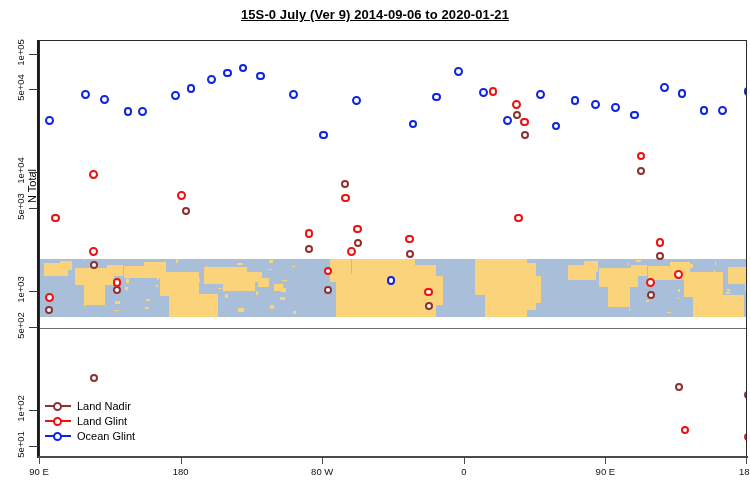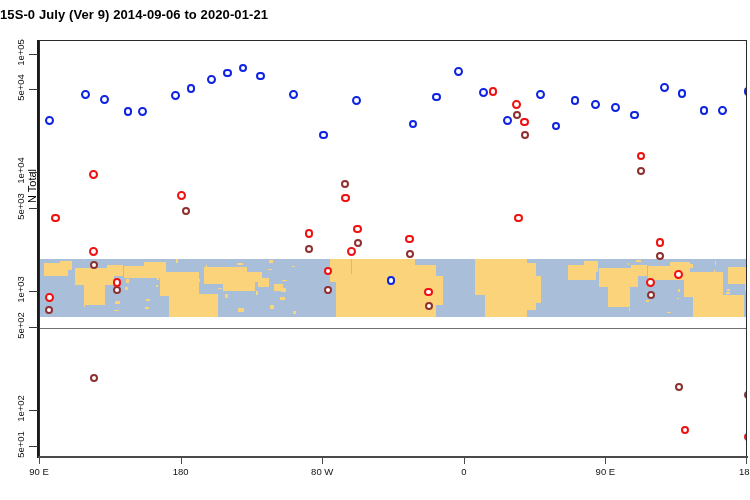--- a/index.html
+++ b/index.html
@@ -1,22 +1,22 @@
 <!DOCTYPE html>
 <html><head>
 <meta charset="utf-8">
 <style>
   html,body{margin:0;padding:0;background:#ffffff;}
   body{width:750px;height:500px;overflow:hidden;
        font-family:"Liberation Sans",sans-serif;color:#000;}
   #root{position:relative;width:750px;height:500px;}
 
   
-  #title{position:absolute;left:0;top:7px;width:750px;text-align:left;
-         font-size:13px;font-weight:bold;letter-spacing:.1px;}
+  #title{position:absolute;left:0;top:7px;width:750px;text-align:center;
+         font-size:13px;font-weight:bold;letter-spacing:.1px;text-decoration:underline;}
 
   
   #ylabel{position:absolute;left:-28px;top:180px;width:120px;
           font-size:11px;text-align:center;
           transform:rotate(-90deg);transform-origin:center center;}
   #xlabel{position:absolute;left:0;top:478px;width:750px;text-align:center;
           font-size:12px;}
 
   
   #plot{position:absolute;left:39px;top:40px;width:708px;height:417px;
@@ -284,14 +284,37 @@
       <div class="xtick" style="left: 322.2px;"></div>
       <div class="xtlab" style="left: 292.2px;">80 W</div>
       <div class="xtick" style="left: 463.8px;"></div>
       <div class="xtlab" style="left: 433.8px;">0</div>
       <div class="xtick" style="left: 605.4px;"></div>
       <div class="xtlab" style="left: 575.4px;">90 E</div>
       <div class="xtick" style="left: 746px;"></div>
       <div class="xtlab" style="left: 717px;">180</div>
     </div>
 
+  <div id="legend">
+      <div class="lgrow">
+        <span class="lgsym">
+          <span class="lgline" style="background: rgb(142, 48, 48);"></span>
+          <span class="lgmk" style="border: 2.4px solid rgb(142, 48, 48);"></span>
+        </span>
+        <span class="lglab">Land Nadir</span>
+      </div>
+      <div class="lgrow">
+        <span class="lgsym">
+          <span class="lgline" style="background: rgb(238, 17, 17);"></span>
+          <span class="lgmk" style="border: 2.4px solid rgb(238, 17, 17);"></span>
+        </span>
+        <span class="lglab">Land Glint</span>
+      </div>
+      <div class="lgrow">
+        <span class="lgsym">
+          <span class="lgline" style="background: rgb(15, 36, 224);"></span>
+          <span class="lgmk" style="border: 2.4px solid rgb(15, 36, 224);"></span>
+        </span>
+        <span class="lglab">Ocean Glint</span>
+      </div>
+    </div>
 
 </div>
 
 </body></html>

